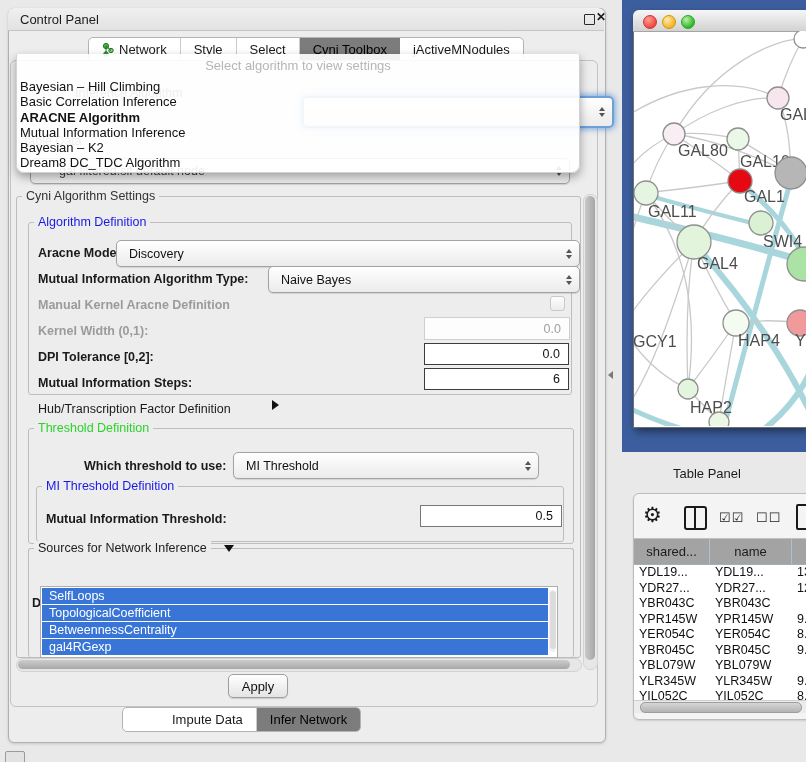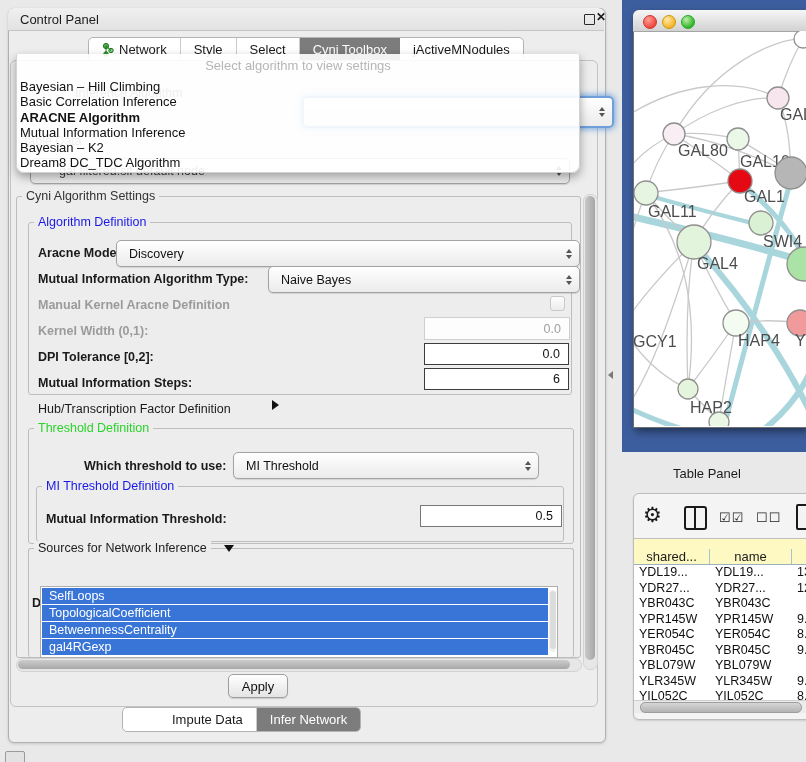--- a/index.html
+++ b/index.html
@@ -16,21 +16,21 @@
   #cp-title{left:20px;top:12px;font-size:13px;color:#1c1c1c;}
   #cp-float{left:584px;top:14px;width:9px;height:9px;border:1.6px solid #2a2a2a;border-radius:1px;}
   #cp-close{left:596px;top:10px;font-size:12px;font-weight:bold;color:#1a1a1a;}
 
   
   .tabbar{position:absolute;display:flex;background:#fff;border:1px solid #b3b3b3;
           border-radius:5px;overflow:hidden;height:23px;}
   .tab{display:flex;align-items:center;justify-content:center;padding:0 13px;font-size:13px;
        color:#1a1a1a;border-right:1px solid #ccc;white-space:nowrap;}
   .tab:last-child{border-right:none;}
-  .tab.selected{background:#7c7c7c;color:#ffffff;border-right:none;}
+  .tab.selected{background:#7c7c7c;color:#000000;border-right:none;}
   .neticon{display:inline-block;margin-right:5px;line-height:0;}
 
   
   #cp-content{left:10px;top:60px;width:586px;height:645px;background:#ededed;
               border:1px solid #c3c3c3;border-radius:6px;}
 
   
   .gbox{position:absolute;border:1px solid #bdbdbd;border-radius:3px;}
   .gtitle{position:absolute;background:#ededed;padding:0 4px;font-size:12.5px;white-space:nowrap;}
 
@@ -104,21 +104,21 @@
   
   #tp-title{left:637px;top:466px;font-size:13px;color:#1c1c1c;margin-left:36px;}
   #tp-box{left:633px;top:493px;width:180px;height:225px;background:#f4f4f4;border:1px solid #bdbdbd;
           border-radius:6px;box-shadow:0 1px 2px rgba(0,0,0,.12);}
   #gear{left:643px;top:504px;font-size:21px;color:#1a1a1a;line-height:22px;}
   #colicon{left:684px;top:506px;width:19px;height:20px;border:2.4px solid #1a1a1a;border-radius:3px;}
   #colicon:before{content:"";position:absolute;left:8px;top:0;width:2.4px;height:20px;background:#1a1a1a;}
   .cbicons{position:absolute;font-size:13px;color:#1a1a1a;letter-spacing:1px;}
   #docicon{left:796px;top:504px;width:16px;height:22px;border:2.4px solid #1a1a1a;border-radius:2px;background:#f4f4f4;}
   #tbl{left:634px;top:538px;width:172px;height:162px;overflow:hidden;background:#fff;border-top:1px solid #c0c0c0;}
-  #tbl-head{display:flex;height:25px;background:#fef9c3;border-bottom:1px solid #9ab0bd;align-items:flex-end;}
+  #tbl-head{display:flex;height:25px;background:#a3a3a3;border-bottom:1px solid #9ab0bd;}
   .hcell{display:flex;align-items:center;justify-content:center;font-size:13px;color:#1c1c1c;
          border-right:1px solid #a9c2cf;box-sizing:border-box;flex:none;}
   .trow{display:flex;height:15.5px;}
   .tcell{font-size:12.5px;color:#111;line-height:15.5px;white-space:nowrap;overflow:hidden;
          box-sizing:border-box;flex:none;padding-left:5px;}
   #tbl-hscroll{left:634px;top:700px;width:172px;height:12px;background:#ececec;border-top:1px solid #cfcfcf;}
   #tbl-hthumb{left:640px;top:702px;width:160px;height:9px;border-radius:5px;
               background:linear-gradient(#d6d6d6,#b3b3b3);border:1px solid #9e9e9e;}
 
   #splitter-arrow{left:608px;top:371px;width:0;height:0;border-top:4px solid transparent;

